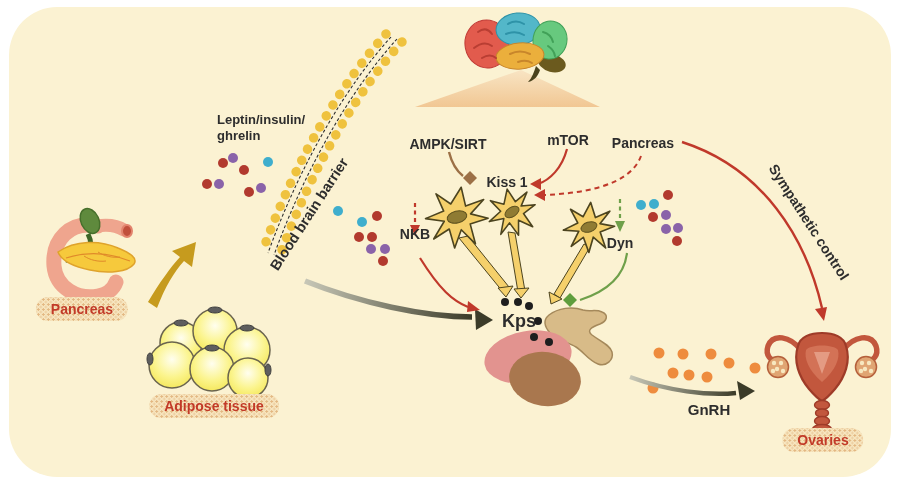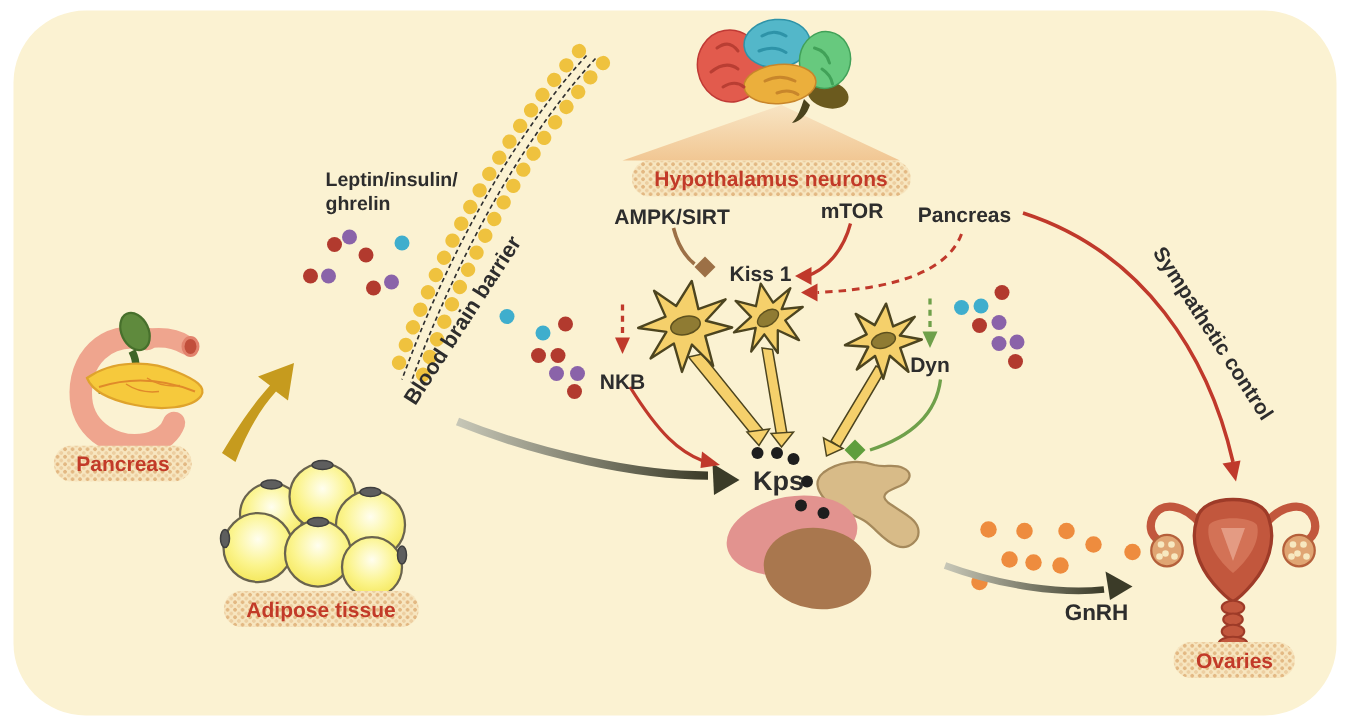--- a/index.html
+++ b/index.html
@@ -236,33 +236,32 @@
       <ellipse cx="518" cy="29" rx="22" ry="16" transform="rotate(-5 518 29)" fill="#53B7C9" stroke="#2E93A8" stroke-width="1"></ellipse>
       <ellipse cx="550" cy="40" rx="17" ry="19" transform="rotate(10 550 40)" fill="#67C97E" stroke="#41A158" stroke-width="1"></ellipse>
       <ellipse cx="520" cy="56" rx="24" ry="13" transform="rotate(-5 520 56)" fill="#EBAF3C" stroke="#C8862B" stroke-width="1"></ellipse>
       <path d="M478,32 q8,-6 14,2 M474,48 q10,-8 18,-2 M482,58 q8,-5 14,0" fill="none" stroke="#B93E33" stroke-width="2" stroke-linecap="round"></path>
       <path d="M508,24 q8,-5 16,0 M506,34 q10,-4 18,1" fill="none" stroke="#2E93A8" stroke-width="2" stroke-linecap="round"></path>
       <path d="M543,32 q8,2 10,10 M548,46 q6,4 7,10" fill="none" stroke="#41A158" stroke-width="2" stroke-linecap="round"></path>
       <path d="M510,54 q10,-5 20,0 M518,62 q8,-3 14,1" fill="none" stroke="#C8862B" stroke-width="2" stroke-linecap="round"></path>
     </g>
   </svg>
 
-  <div class="lbl c oval red" style="left:514px;top:119px;">Hypothalamus neurons</div>
   <div class="lbl c" style="left:448px;top:144px;">AMPK/SIRT</div>
   <div class="lbl c" style="left:568px;top:140px;">mTOR</div>
   <div class="lbl c" style="left:643px;top:143px;">Pancreas</div>
   <div class="lbl c" style="left:507px;top:182px;">Kiss 1</div>
-  <div class="lbl c" style="left:415px;top:254px;">NKB</div>
+  <div class="lbl c" style="left:415px;top:234px;">NKB</div>
   <div class="lbl c" style="left:620px;top:243px;">Dyn</div>
   <div class="lbl c" style="left:519px;top:321px;font-size:18px;">Kps</div>
 
   <div class="lbl two-line" style="left:217px;top:112px;">
     <span>Leptin/insulin/</span>
     <span>ghrelin</span>
   </div>
   <div class="lbl rot-bbb" style="left:309px;top:214px;">Blood brain barrier</div>
 
   <div class="lbl c oval red" style="left:82px;top:309px;">Pancreas</div>
   <div class="lbl c oval red" style="left:214px;top:406px;">Adipose tissue</div>
-  <div class="lbl c" style="left:731px;top:409px;font-size:15px;text-align:center;">GnRH</div>
+  <div class="lbl c" style="left:709px;top:409px;font-size:15px;text-align:center;">GnRH</div>
   <div class="lbl rot-sym" style="left:809px;top:222px;">Sympathetic control</div>
   <div class="lbl c oval red" style="left:823px;top:440px;">Ovaries</div>
 </div>
 
 </body></html>

